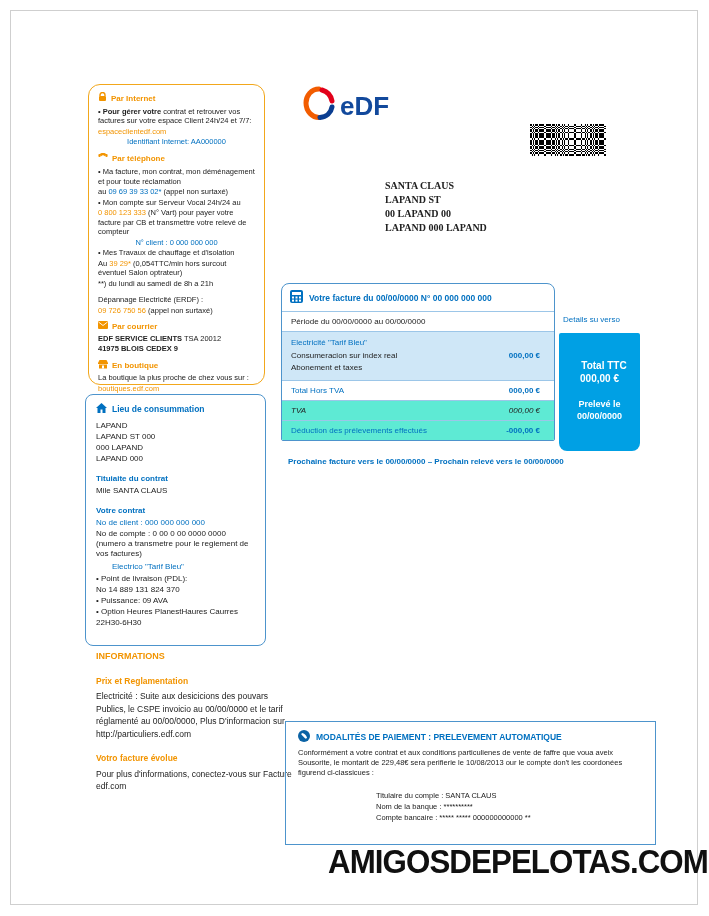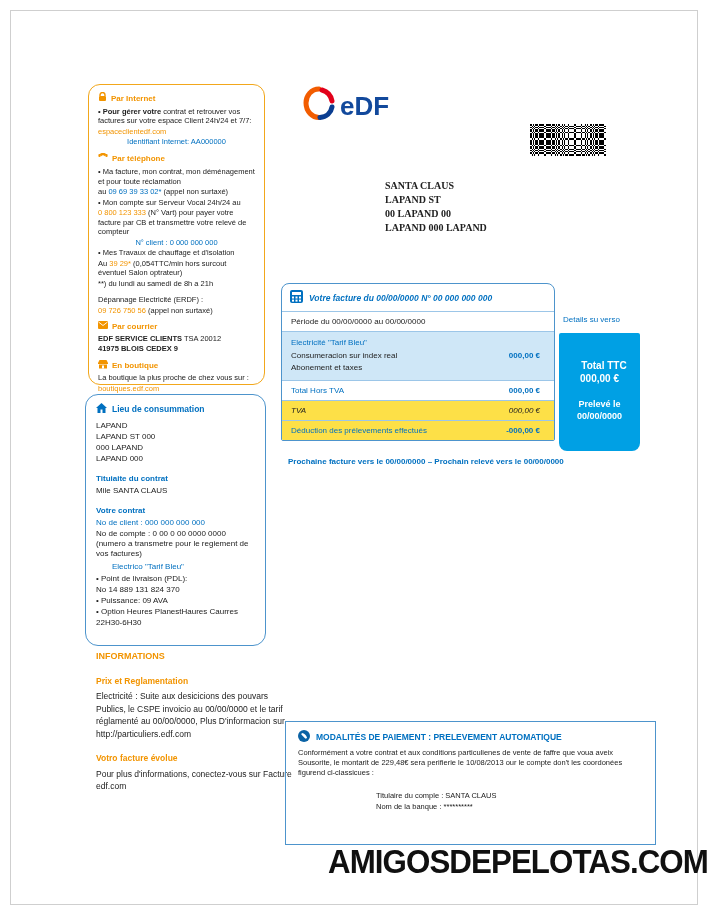--- a/index.html
+++ b/index.html
@@ -35,40 +35,40 @@
     background-size: 4px 4px, 6px 6px, 10px 10px;
     background-blend-mode: difference; }
 
   
   .recipient { position:absolute; left:385px; top:179px; font-family:"Liberation Serif", serif;
     font-weight:bold; font-size:10px; line-height:14px; }
 
   
   .invoice-box { position:absolute; left:281px; top:283px; width:274px; border:1px solid #4D94CC;
     border-radius:8px 8px 2px 2px; background:#fff; overflow:hidden; font-size:8px; }
-  .inv-header { display:flex; align-items:center; gap:6px; padding:6px 8px;font-style:italic; }
+  .inv-header { display:flex; align-items:center; gap:6px; padding:6px 8px; }
   .inv-title { color:#0070C0; font-weight:bold; font-size:8.5px; }
   .row { padding:5px 14px 5px 9px; border-top:1px solid #9CC6E8; }
   .flexr { display:flex; justify-content:space-between; align-items:center; }
   .bg1 { background:#CFE7F7; }
-  .bg2 { background:#fde047; }
+  .bg2 { background:#5eead4; }
   .elec div { line-height:12.5px; }
 
   .details-verso { position:absolute; left:563px; top:315px; font-size:8px; color:#0070C0; }
   .total-box { position:absolute; left:559px; top:333px; width:81px; height:118px; background:#00A0E4;
     border-radius:2px 2px 8px 8px; color:#fff; text-align:center; font-weight:bold; padding-top:27px; }
   .total-box .a { font-size:10px;padding-left:9px; }
   .total-box .b { font-size:10px; margin-top:2px; }
   .total-box .c { font-size:9px; margin-top:15px; }
   .total-box .d { font-size:9px; margin-top:2px; }
   .next-line { position:absolute; left:288px; top:457px; font-size:8px; font-weight:bold; color:#0070C0; }
 
   
   .lieu-box { position:absolute; left:85px; top:394px; width:181px; height:252px; border:1px solid #4D94CC;
-    border-radius:13px; padding:8px 10px; font-size:8px; line-height:11px; }
+    border-radius:8px; padding:8px 10px; font-size:8px; line-height:11px; }
   .lieu-header { display:flex; align-items:center; gap:5px; color:#0070C0; font-weight:bold; font-size:8.5px; margin-bottom:4px; }
   .lieu-box h4 { color:#0070C0; font-size:8px; margin:9px 0 1px; }
   .note { line-height:10px; }
   .indent { margin:2px 0 1px 16px; }
 
   
   .info-col { position:absolute; left:96px; top:650px; width:200px; font-size:8.5px; line-height:12.5px; }
   .info-title { color:#F29400; font-weight:bold; font-size:9px; }
   .info-col h4 { color:#F29400; font-weight:bold; font-size:8.5px; margin:12px 0 3px; }
 
@@ -249,16 +249,17 @@
     <span><svg width="12" height="12" viewBox="0 0 12 12">
           <circle cx="6" cy="6" r="6" fill="#0B63A5"></circle>
           <path d="M4 3c2 0 5 3 5 5l-1.3.8C6.5 8 4.5 6 3.2 4.3z" fill="#fff"></path>
         </svg></span>
     <span>MODALITÉS DE PAIEMENT : PRELEVEMENT AUTOMATIQUE</span>
   </div>
   <p class="modal-body">Conformément a votre contrat et aux conditions particulienes de vente de faffre que voua aveix Sousorite, le montarit de 229,48€ sera perifierie le 10/08/2013 our le compte don't les coordonées figurend cl-classicues :</p>
   <div class="modal-lines">
     <div>Titulaire du comple : SANTA CLAUS</div>
     <div>Nom de la banque : **********</div>
+    <div>Compte bancaire : ***** ***** 000000000000 **</div>
   </div>
 </div>
 
 <div class="watermark">AMIGOSDEPELOTAS.COM</div>
 
 </body></html>

